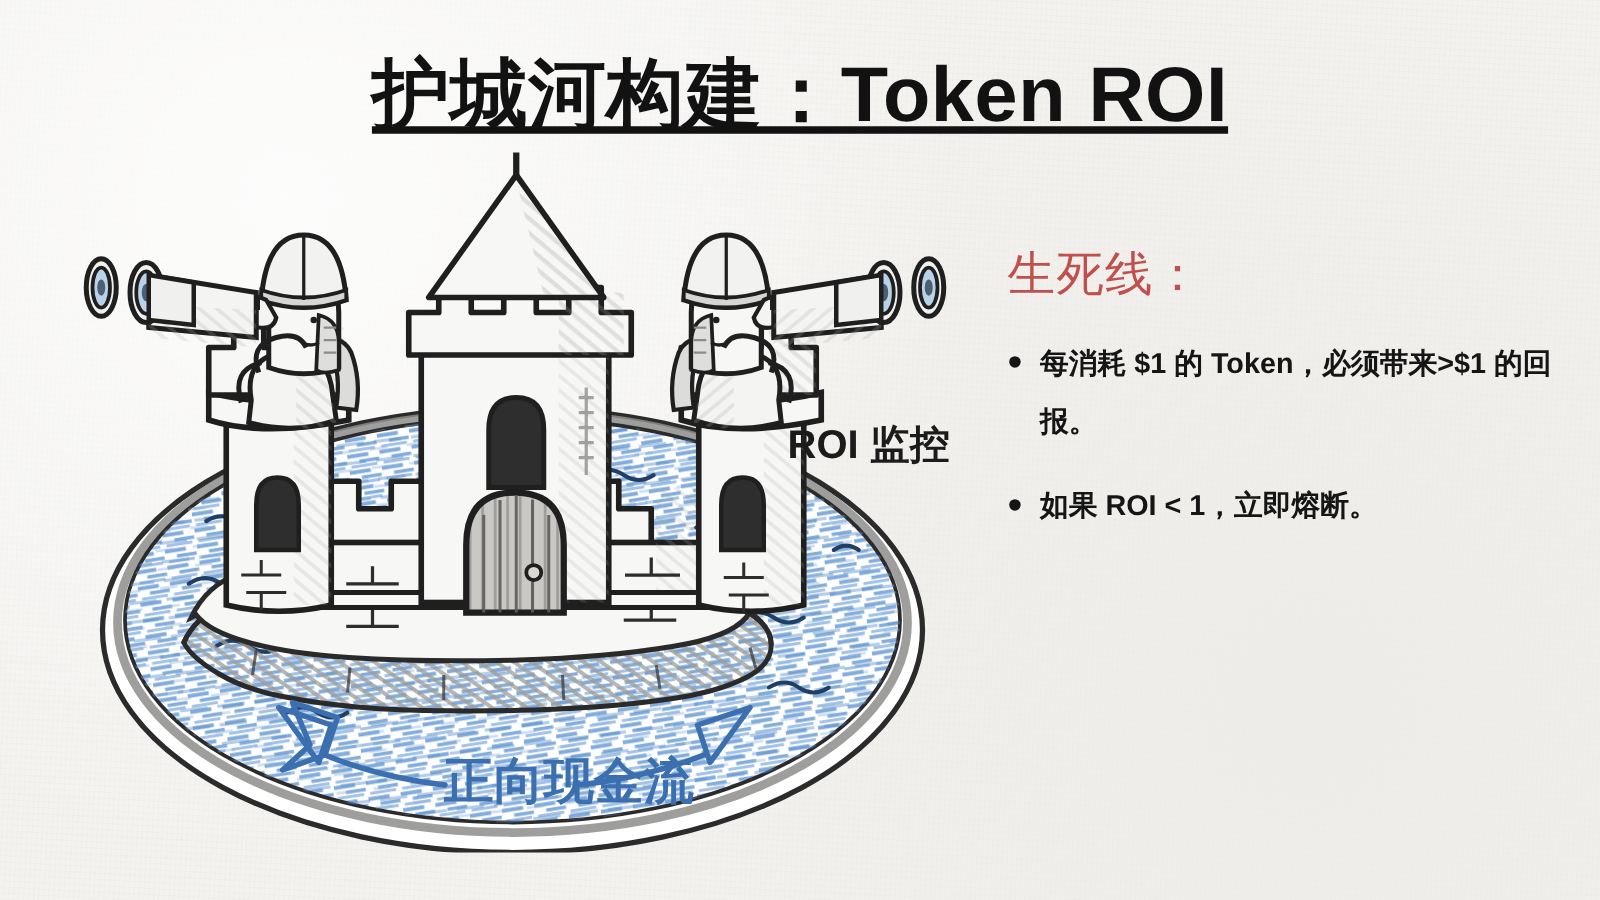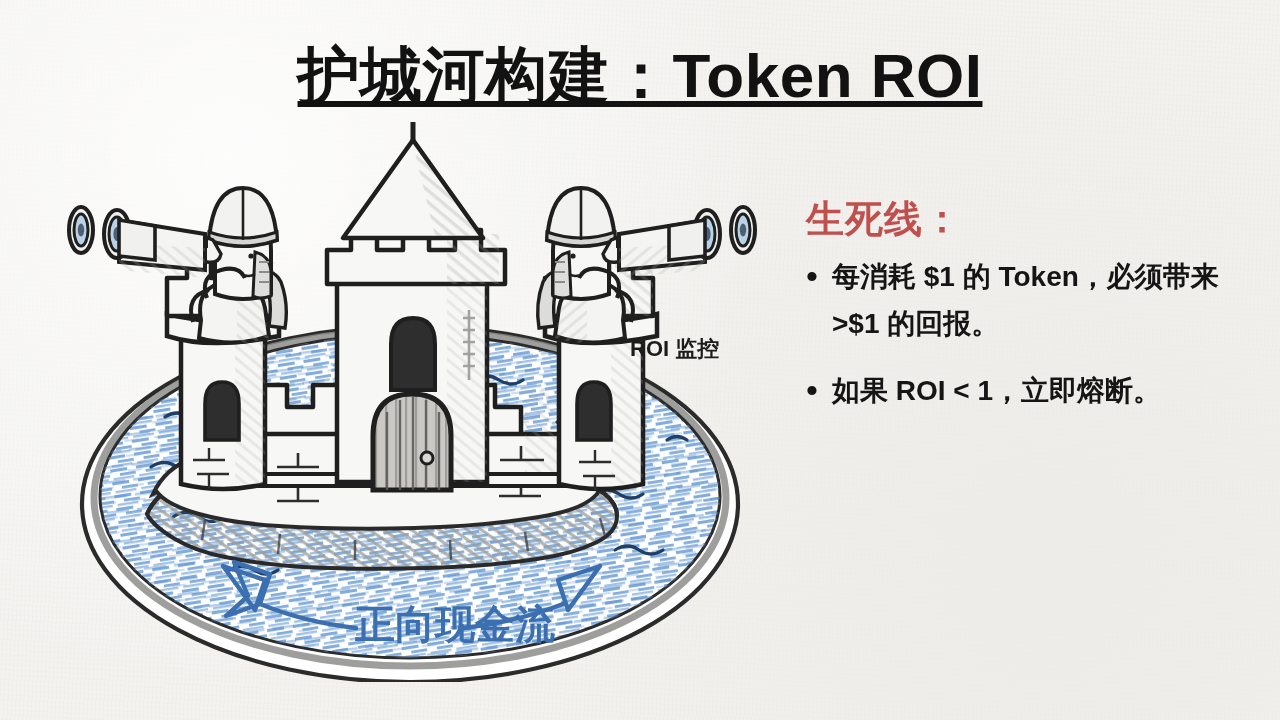--- a/index.html
+++ b/index.html
@@ -46,51 +46,51 @@
     height: 560px;
   }
   #textpanel {
     position: absolute;
     left: 806px;
     top: 194px;
     width: 452px;
   }
   #lifeline {
     font-size: 38px;
-    font-weight: 700;
+    font-weight: 400;
     color: #c0504d;
     letter-spacing: 1px;
-    margin-bottom: 8px;
+    margin-bottom: 22px;
   }
   .bullet-row {
     display: flex;
     align-items: flex-start;
     margin-bottom: 20px;
   }
   .bullet-dot {
     flex: 0 0 auto;
     width: 26px;
     font-size: 34px;
     line-height: 46px;
     color: #151515;
     text-align: left;
   }
   .bullet-text {
     flex: 1 1 auto;
-    font-size: 28px;
+    font-size: 23px;
     line-height: 47px;
     font-weight: 700;
     color: #151515;
     letter-spacing: 0px;
   }
   .roi-label {
     position: absolute;
     left: 630px;
     top: 334px;
-    font-size: 22px;
+    font-size: 32px;
     font-weight: 700;
     color: #1b1b1b;
   }
 </style>
 </head>
 <body>
 
 <div id="slide">
 
   <div id="title">护城河构建：Token ROI</div>

